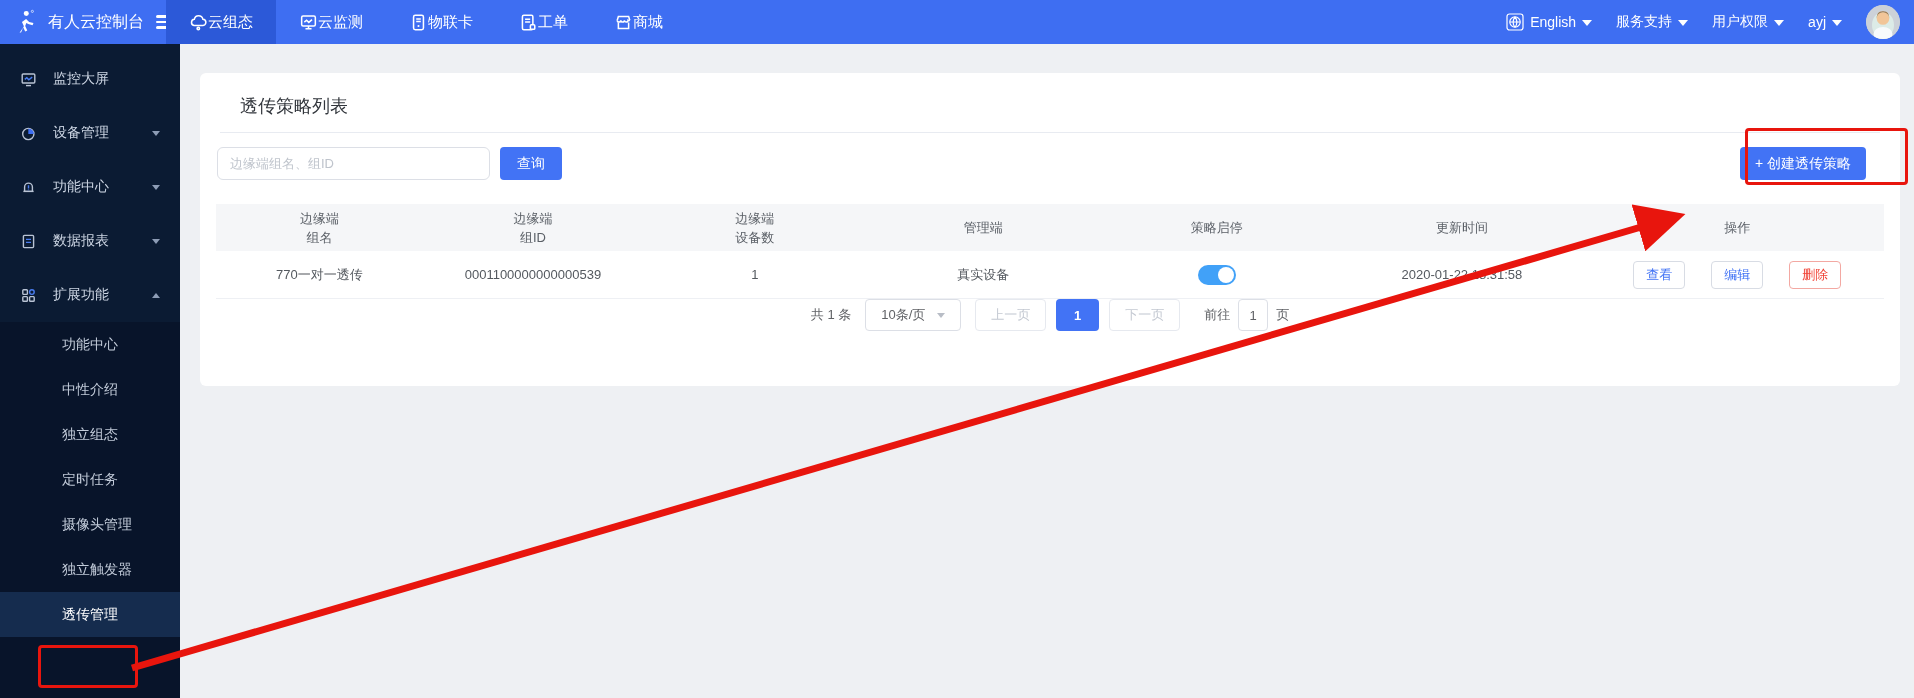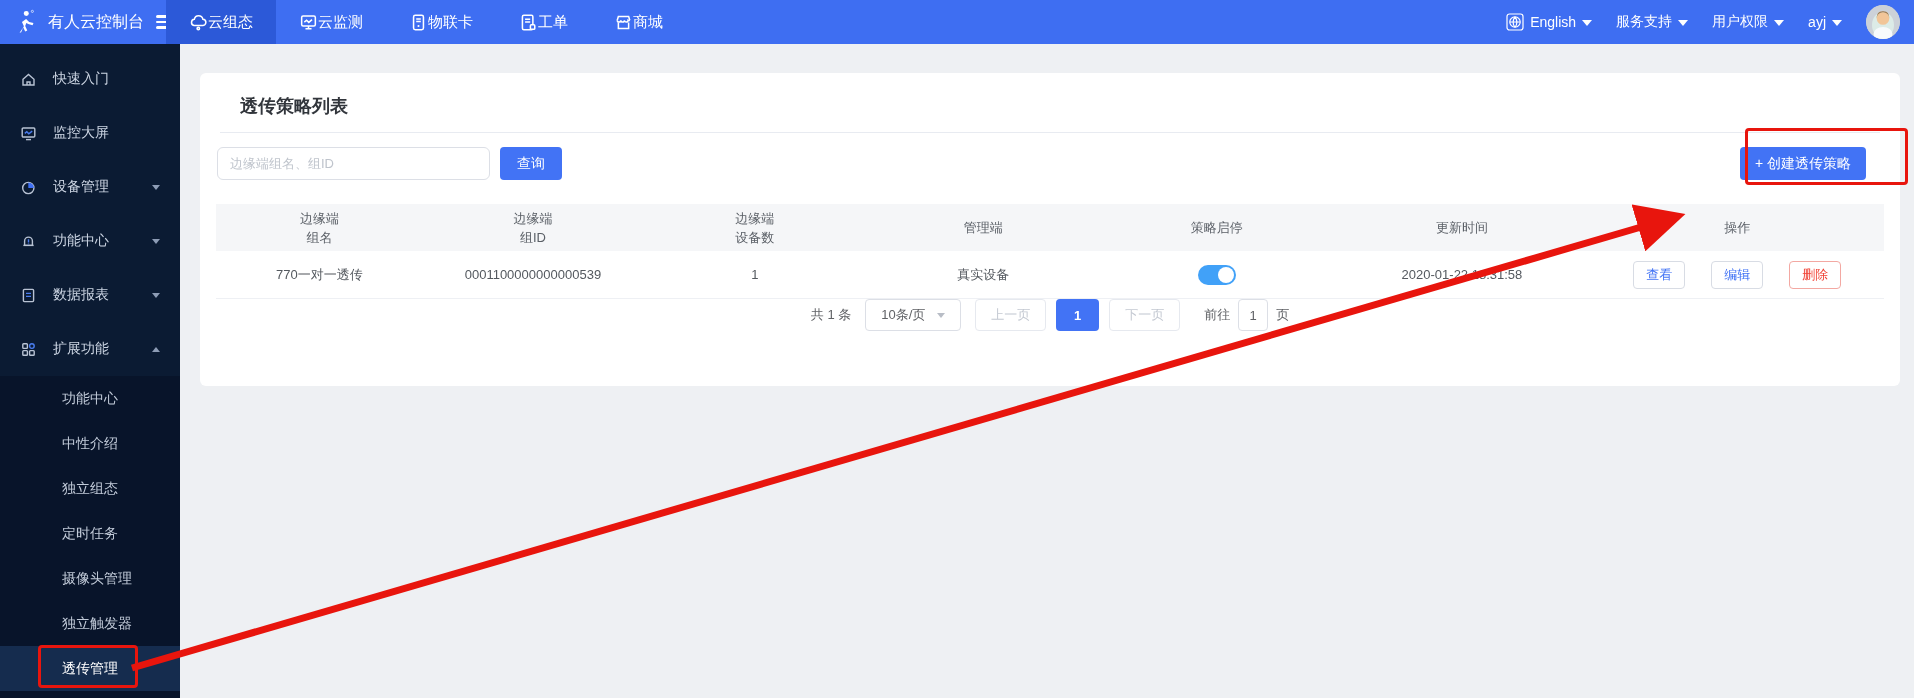--- a/index.html
+++ b/index.html
@@ -29,21 +29,21 @@
   .caret-g-down{width:0;height:0;border-left:4.5px solid transparent;border-right:4.5px solid transparent;border-top:5.5px solid #8d9cb5}
   .caret-g-up{width:0;height:0;border-left:4.5px solid transparent;border-right:4.5px solid transparent;border-bottom:5.5px solid #8d9cb5}
   .side-sub{background:#08142a;flex:1}
   .sub-item{height:45px;display:flex;align-items:center;padding-left:62px;cursor:pointer;color:#c2cbd9}
   .sub-item.active{background:#152c4e;color:#fff}
   .sicon{flex:none;display:flex}
 
   
   .content{position:absolute;left:180px;top:44px;right:0;bottom:0}
   .card{position:absolute;left:20px;top:29px;width:1700px;height:313px;background:#fff;border-radius:6px}
-  .card-title{padding:21px 40px 14px;font-size:18px;font-weight:700;color:#32363c}
+  .card-title{padding:21px 40px 14px;font-size:18px;font-weight:400;color:#32363c}
   .card-divider{border-top:1px solid #e8ebf1;margin:0 20px}
   .toolbar{display:flex;align-items:center;padding:14px 17px 0}
   .search-input{width:273px;height:33px;border:1px solid #dcdfe6;border-radius:6px;padding:0 12px;font-size:13px;color:#606266;outline:none}
   .search-input::placeholder{color:#bfc4cc}
   .btn-primary{height:33px;background:#4273f5;color:#fff;border:none;border-radius:4px;font-size:14px;padding:0 17px;margin-left:10px;cursor:pointer;white-space:nowrap}
   .create-btn{margin-left:auto;margin-right:17px;padding:0 15px}
 
   .table{margin:24px 16px 0}
   .thead{display:flex;align-items:center;background:#f5f6f8;min-height:47px;color:#5a5f66;font-size:13px;text-align:center}
   .th{line-height:19px}
@@ -181,29 +181,20 @@
           </svg>
       </div>
     </div>
   </header>
 
   <aside class="sidebar">
     <div class="side-main">
       <div class="side-item">
         <span class="sicon">
           <svg width="17" height="17" viewBox="0 0 17 17" fill="none" stroke="#b9c3d4" stroke-width="1.4">
-              <path d="M3 8.3L8.5 3.4 14 8.3V14H3z"></path>
-              <path d="M7 14v-3h3v3"></path>
-            </svg>
-        </span>
-        <span class="s-label">快速入门</span>
-      </div>
-      <div class="side-item">
-        <span class="sicon">
-          <svg width="17" height="17" viewBox="0 0 17 17" fill="none" stroke="#b9c3d4" stroke-width="1.4">
               <rect x="2.2" y="3" width="12.6" height="9" rx="1"></rect>
               <path d="M4.8 8.4l2-1.7 2 2 3.4-2.6" stroke="#4a7df0"></path>
               <path d="M6 14.6h5"></path>
             </svg>
         </span>
         <span class="s-label">监控大屏</span>
       </div>
       <div class="side-item">
         <span class="sicon">
           <svg width="17" height="17" viewBox="0 0 17 17" fill="none" stroke="#b9c3d4" stroke-width="1.4">

